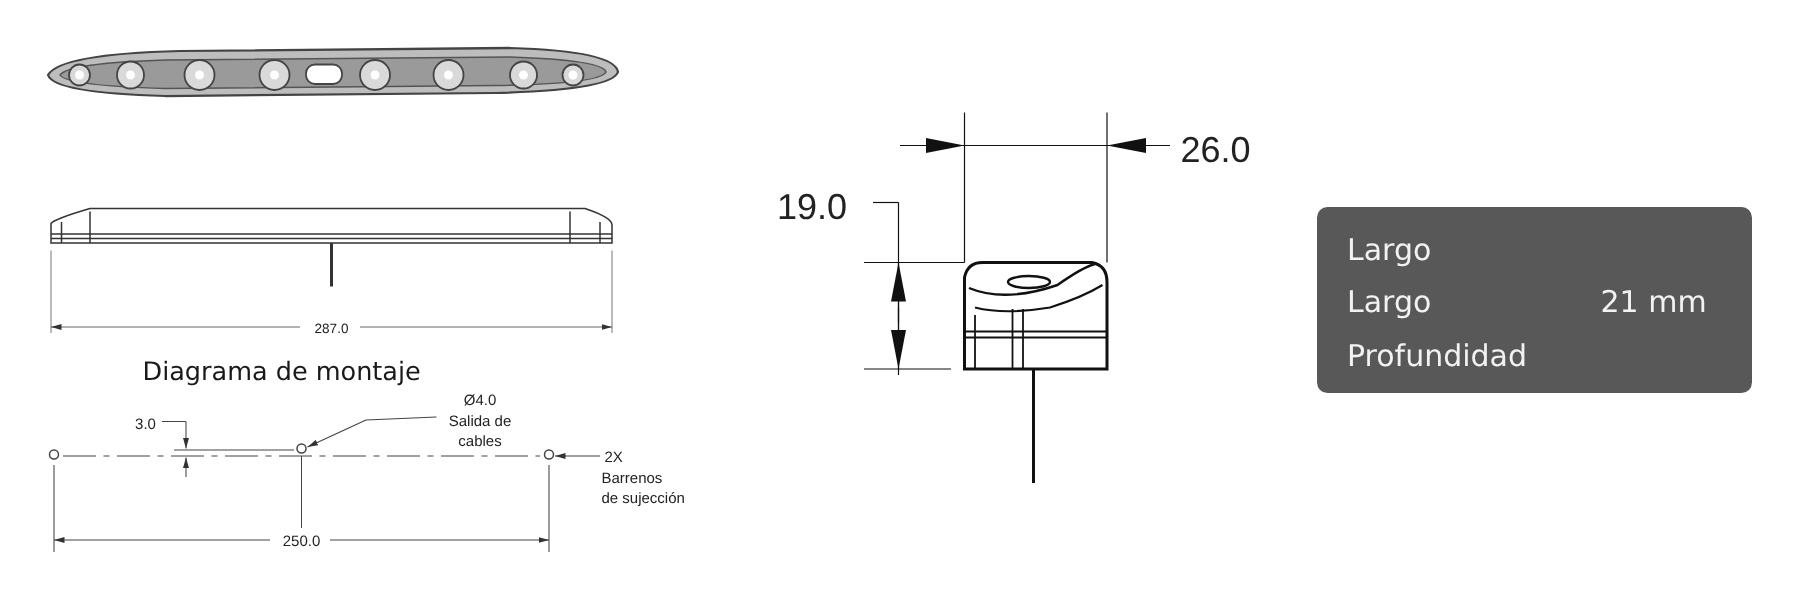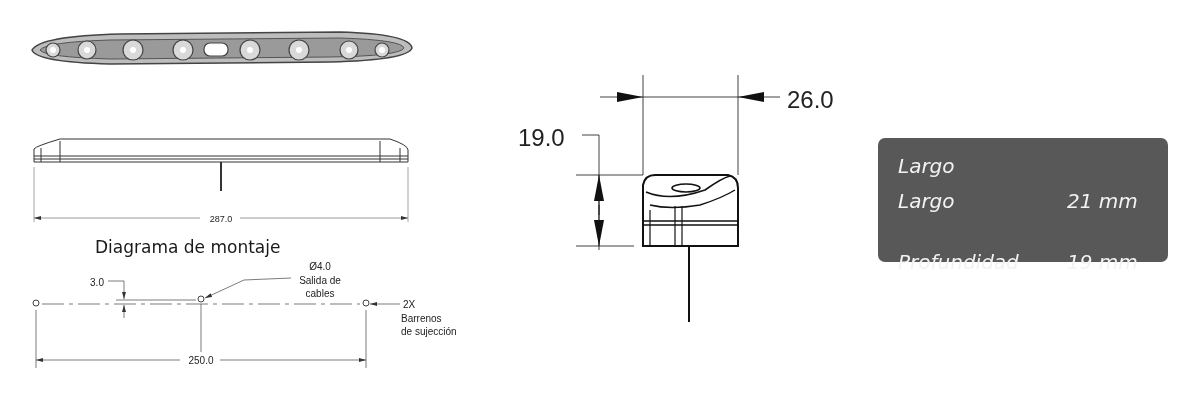--- a/index.html
+++ b/index.html
@@ -3,21 +3,21 @@
 <meta charset="utf-8">
 <style>
   html, body { margin:0; padding:0; background:#ffffff; }
   body { width:1200px; height:400px; position:relative; overflow:hidden; font-family:"Liberation Sans", sans-serif; }
   svg.drawing { position:absolute; left:0; top:0; }
   .lbl { font-family:"Liberation Sans", sans-serif; fill:#222; }
   .title { font-family:"DejaVu Sans", sans-serif; font-size:17px; fill:#1a1a1a; }
   .specs {
     position:absolute; left:878px; top:138px; width:290px; height:124px;
     background:#585858; border-radius:7px; color:#f2f2f2;
-    font-family:"DejaVu Sans", sans-serif; font-size:20px;font-style:italic;
+    font-family:"DejaVu Sans", sans-serif; font-size:20px;
   }
   .specs .row { position:absolute; left:20px; right:10px; height:36px; line-height:36px; }
   .specs .k { position:absolute; left:0; }
   .specs .v { position:absolute; left:169px; }
 </style>
 </head>
 <body>
 
 <svg class="drawing" width="1200" height="400" viewBox="0 0 1200 400">
   <defs>
@@ -130,17 +130,16 @@
 </svg>
 
 <div class="specs">
   <div class="row" style="top:10px;">
     <span class="k">Largo</span>
   </div>
   <div class="row" style="top:45px;">
     <span class="k">Largo</span>
     <span class="v">21 mm</span>
   </div>
-  <div class="row" style="top:81px;margin-top:25px;">
+  <div class="row" style="top:81px;">
     <span class="k">Profundidad</span>
-    <span class="v">19 mm</span>
   </div>
 </div>
 
 </body></html>

